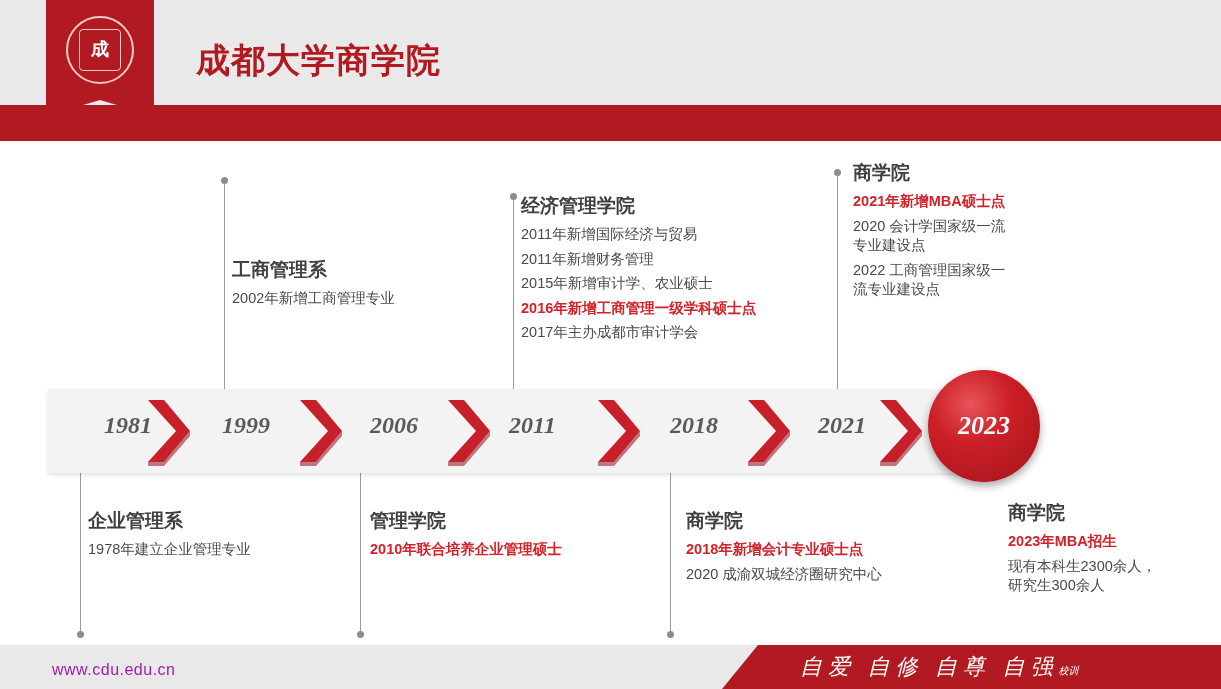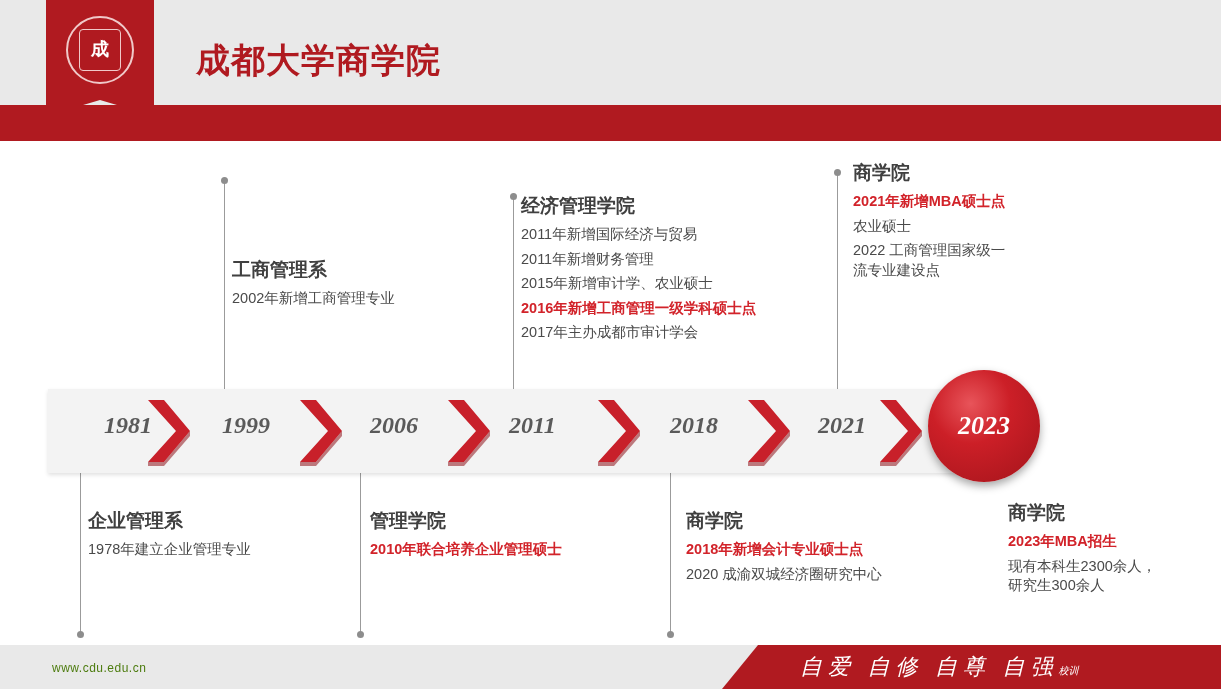--- a/index.html
+++ b/index.html
@@ -82,21 +82,21 @@
   .blk p{
     margin:0 0 5px 0;font-size:14.5px;color:#4a4a4a;line-height:1.35;
   }
   .blk p.red{color:#d2232a;font-weight:bold;}
   
   .footer{
     position:absolute;left:0;top:645px;width:1221px;height:44px;
     background:#e9e9e9;
   }
   .footer-url{
-    position:absolute;left:52px;top:661px;font-size:12px;color:#4d7c0f;
+    position:absolute;left:52px;top:661px;font-size:16px;color:#a21caf;
     letter-spacing:.5px;
   }
   .footer-ribbon{
     position:absolute;left:722px;top:645px;width:499px;height:44px;
     background:#b01a20;
     clip-path:polygon(36px 0,499px 0,499px 44px,0 44px);
   }
   .footer-motto{
     position:absolute;left:800px;top:652px;
     font-size:22px;color:#ffffff;letter-spacing:6px;
@@ -200,21 +200,22 @@
   <p>2011年新增国际经济与贸易</p>
   <p>2011年新增财务管理</p>
   <p>2015年新增审计学、农业硕士</p>
   <p class="red">2016年新增工商管理一级学科硕士点</p>
   <p>2017年主办成都市审计学会</p>
 </div>
 
 <div class="blk" style="left:853px;top:160px;width:210px;">
   <h4>商学院</h4>
   <p class="red">2021年新增MBA硕士点</p>
-  <p>农业硕士</p>
+  <p style="margin-bottom:0;">2020 会计学国家级一流</p>
+  <p>专业建设点</p>
   <p style="margin-bottom:0;">2022 工商管理国家级一</p>
   <p>流专业建设点</p>
 </div>
 
 <div class="blk" style="left:88px;top:508px;width:260px;">
   <h4>企业管理系</h4>
   <p>1978年建立企业管理专业</p>
 </div>
 
 <div class="blk" style="left:370px;top:508px;width:290px;">

